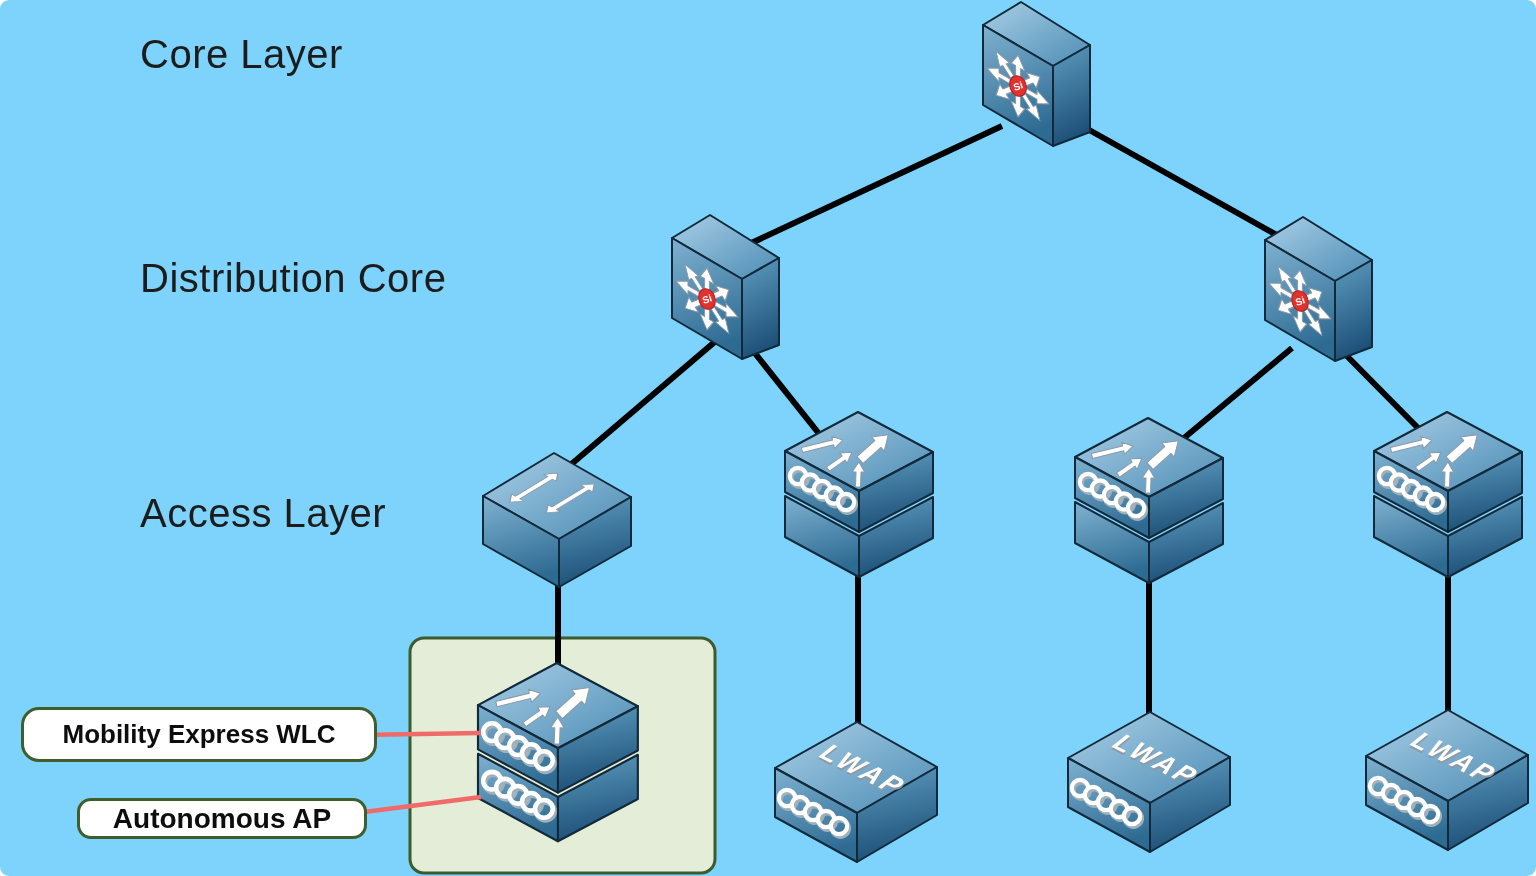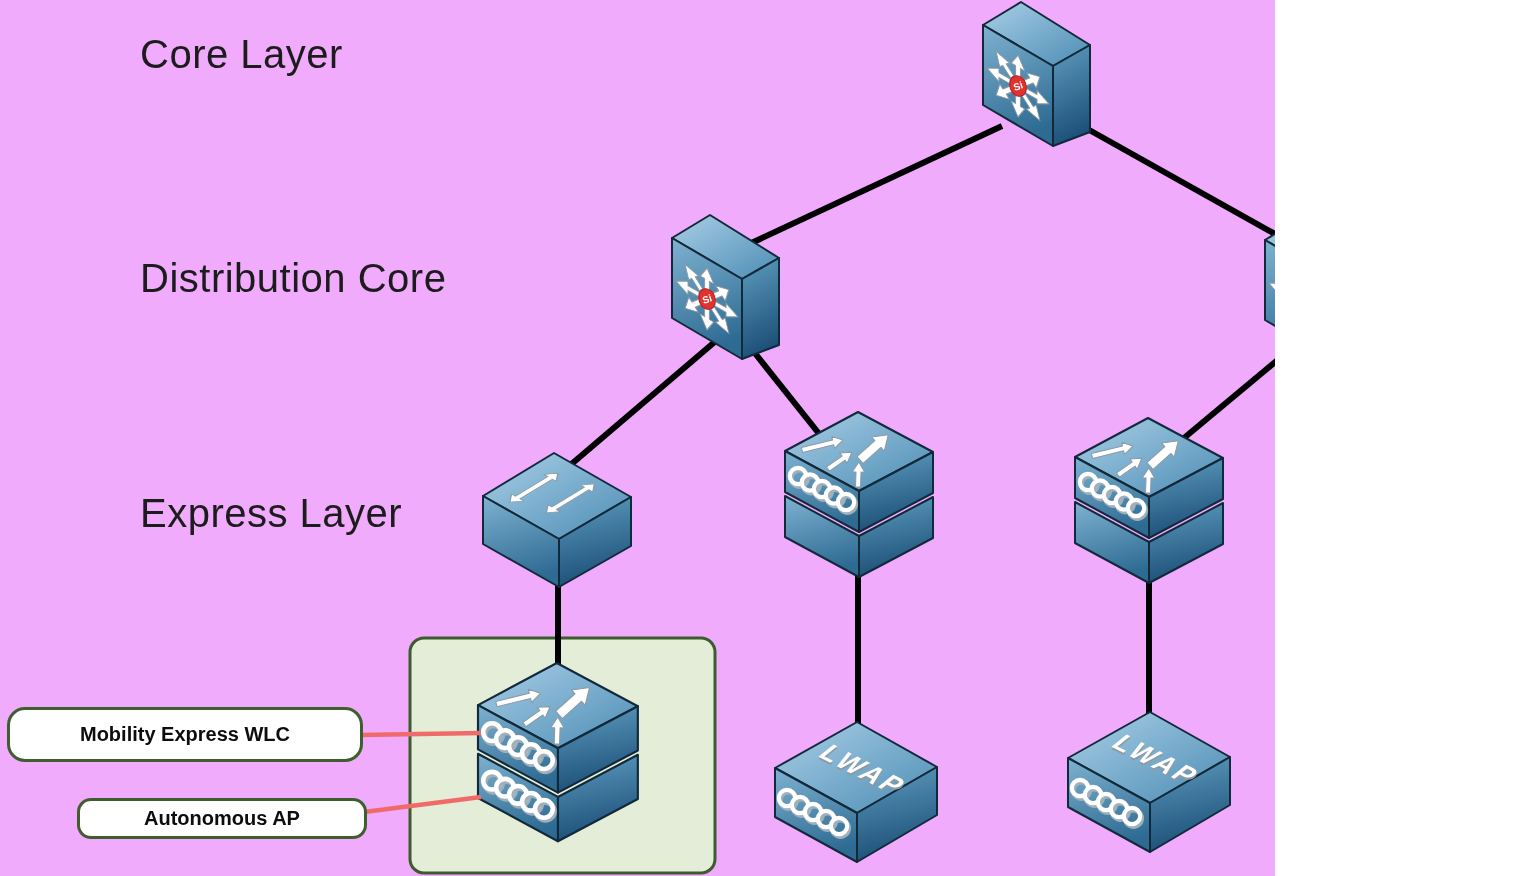--- a/index.html
+++ b/index.html
@@ -1,25 +1,25 @@
 <!DOCTYPE html>
 <html><head>
 <meta charset="utf-8">
 <style>
   html,body{margin:0;padding:0;background:#fff;}
-  #canvas{position:relative;width:1275px;height:876px;background:#f0abfc;overflow:hidden;
-          font-family:"Liberation Sans",sans-serif;}
+  #canvas{position:relative;width:1536px;height:876px;background:#7dd3fc;overflow:hidden;
+          font-family:"Liberation Sans",sans-serif;border-radius:9px;}
   #diagram-svg{position:absolute;left:0;top:0;}
   .layer-label{position:absolute;font-size:40px;font-weight:400;color:#1c1c1c;
                letter-spacing:0.5px;white-space:nowrap;}
   .anno-label{position:absolute;background:#ffffff;border:3px solid #3f5e2e;
               display:flex;align-items:center;justify-content:center;
               font-weight:700;color:#0d0d0d;white-space:nowrap;box-sizing:border-box;}
-  #anno-1{left:7px;top:707px;width:356px;height:55px;border-radius:18px;font-size:20px;}
-  #anno-2{left:77px;top:798px;width:290px;height:41px;border-radius:14px;font-size:20px;}
+  #anno-1{left:21px;top:707px;width:356px;height:55px;border-radius:18px;font-size:26px;}
+  #anno-2{left:77px;top:798px;width:290px;height:41px;border-radius:14px;font-size:28px;}
   #layer-core{left:140px;top:32px;}
   #layer-dist{left:140px;top:256px;}
   #layer-access{left:140px;top:491px;}
 </style>
 </head>
 <body>
 
 <div id="canvas">
 
 <svg id="diagram-svg" width="1536" height="876" viewBox="0 0 1536 876">
@@ -173,18 +173,18 @@
   <use href="#lwap" transform="translate(1366,710)"></use>
 
   <g stroke="#f06a6a" stroke-width="4.5">
     <line x1="360" y1="735" x2="481" y2="733"></line>
     <line x1="364" y1="812" x2="481" y2="797"></line>
   </g>
 </svg>
 
 <div class="layer-label" id="layer-core">Core Layer</div>
 <div class="layer-label" id="layer-dist">Distribution Core</div>
-<div class="layer-label" id="layer-access">Express Layer</div>
+<div class="layer-label" id="layer-access">Access Layer</div>
 
 <div class="anno-label" id="anno-1">Mobility Express WLC</div>
 <div class="anno-label" id="anno-2">Autonomous AP</div>
 
 </div>
 
 </body></html>

